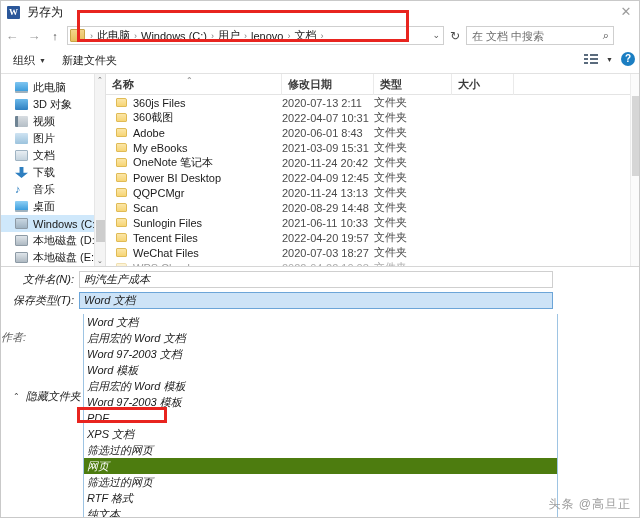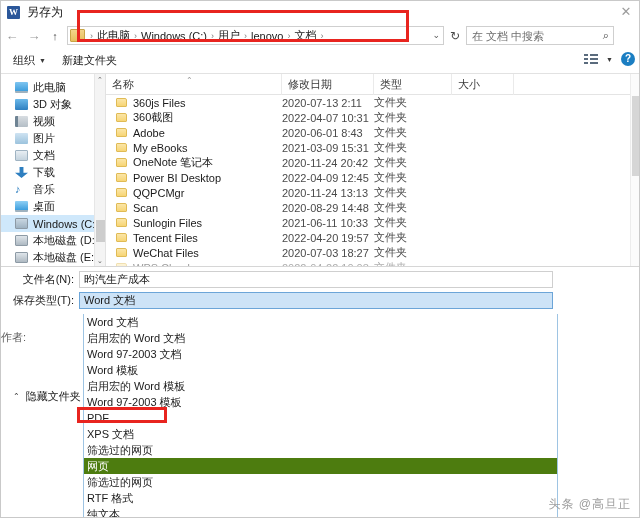--- a/index.html
+++ b/index.html
@@ -202,20 +202,21 @@
     display: flex;
     border-bottom: 1px solid #e4e4e4;
     font-size: 11px; color: #3a3a3a;
     align-items: center;
   }
   .col-head .c {
     height: 21px; line-height: 21px;
     border-right: 1px solid #eaeaea;
     padding-left: 6px;
     position: relative;
+    font-weight: bold;
   }
   .c-name { width: 176px; }
   .c-date { width: 92px; }
   .c-type { width: 78px; }
   .c-size { width: 62px; }
   .sort-caret {
     position: absolute; left: 80px; top: -4px;
     font-size: 8px; color: #9a9a9a;
   }
   .rows { position: relative; }
@@ -245,20 +246,21 @@
     position: absolute; left: 1px; top: 22px;
     width: 9px; height: 80px; background: #d6d6d6;
   }
 
   
   .formarea {
     position: absolute; left: 0; top: 265px;
     width: 640px; height: 253px;
     background: #ffffff;
     border-top: 1px solid #d6d6d6;
+    font-style: italic;
   }
   .form-row {
     position: absolute;
     display: flex; align-items: center;
     font-size: 11px; color: #1a1a1a;
   }
   .form-label {
     width: 78px; text-align: right;
     padding-right: 5px;
     font-size: 11px; color: #1a1a1a;

